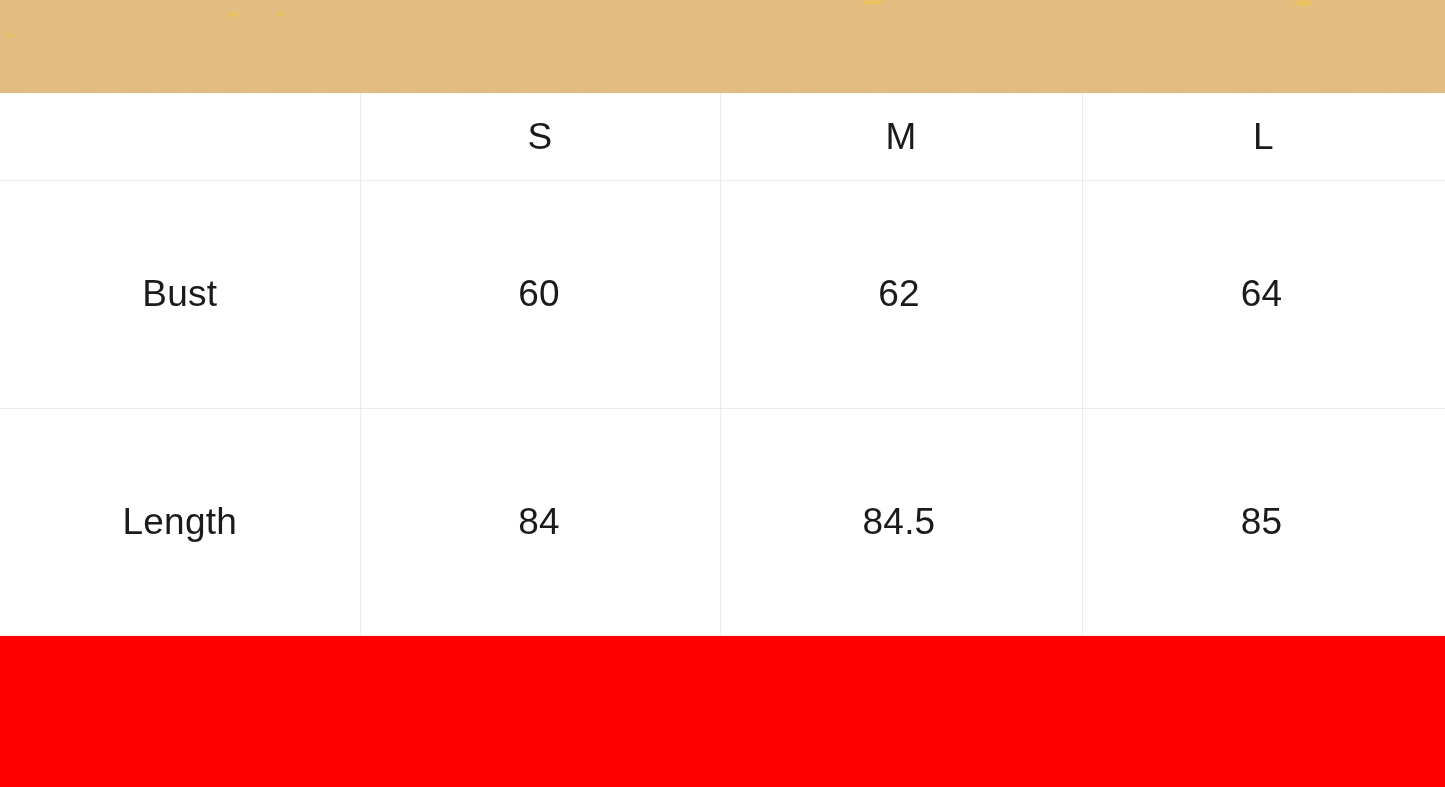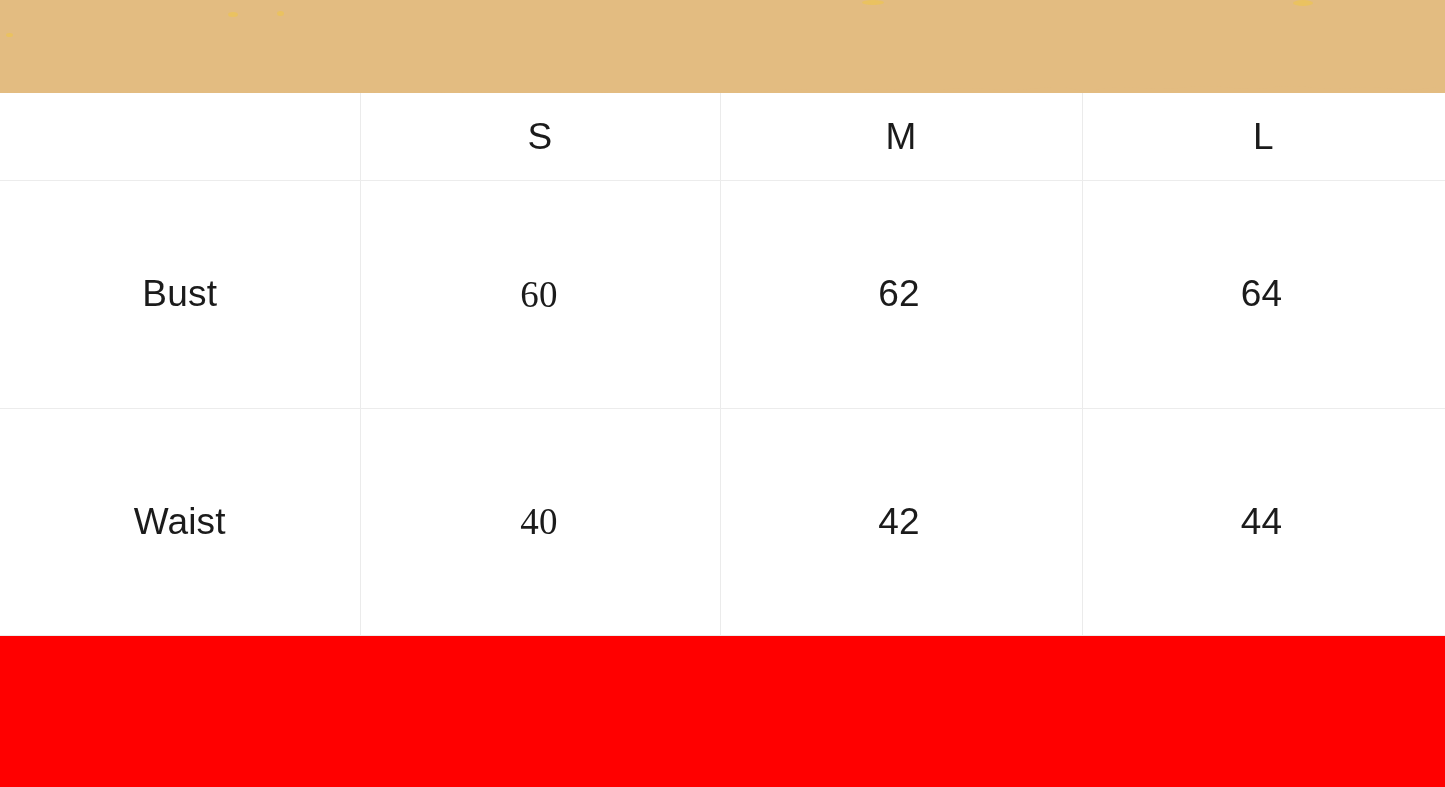--- a/index.html
+++ b/index.html
@@ -98,21 +98,21 @@
     font-size: 37px;
     
     padding-right: 78px;
     letter-spacing: .2px;
   }
   .cell-value {
     font-size: 37px;
     letter-spacing: .2px;
   }
   
-  td.cell-s { padding-right: 2px; font-family: Liberation Serif, serif; }
+  td.cell-s { padding-right: 2px; }
   td.cell-m { padding-right: 4px; }
   td.cell-l { padding-right: 4px; }
 
   
   .bottom-band {
     position: absolute;
     left: 0;
     top: 636px;
     width: 1445px;
     height: 151px;
@@ -186,23 +186,23 @@
       </tr>
     </thead>
     <tbody>
       <tr>
         <td class="row-label">Bust</td>
         <td class="cell-value cell-s">60</td>
         <td class="cell-value cell-m">62</td>
         <td class="cell-value cell-l">64</td>
       </tr>
       <tr>
-        <td class="row-label">Waist</td>
-        <td class="cell-value cell-s">40</td>
-        <td class="cell-value cell-m">42</td>
-        <td class="cell-value cell-l">44</td>
+        <td class="row-label">Length</td>
+        <td class="cell-value cell-s">84</td>
+        <td class="cell-value cell-m">84.5</td>
+        <td class="cell-value cell-l">85</td>
       </tr>
     </tbody>
   </table>
 
   <div class="bottom-band"></div>
 
 </div>
 
 </body></html>

